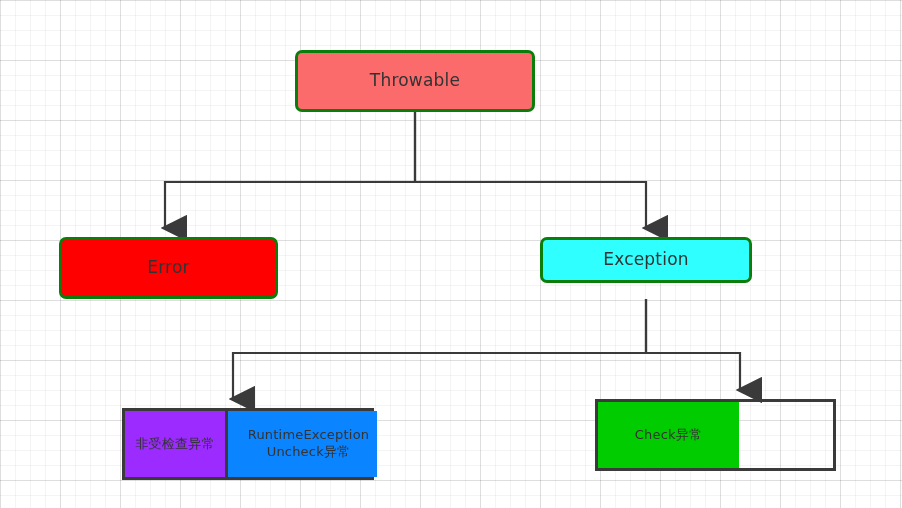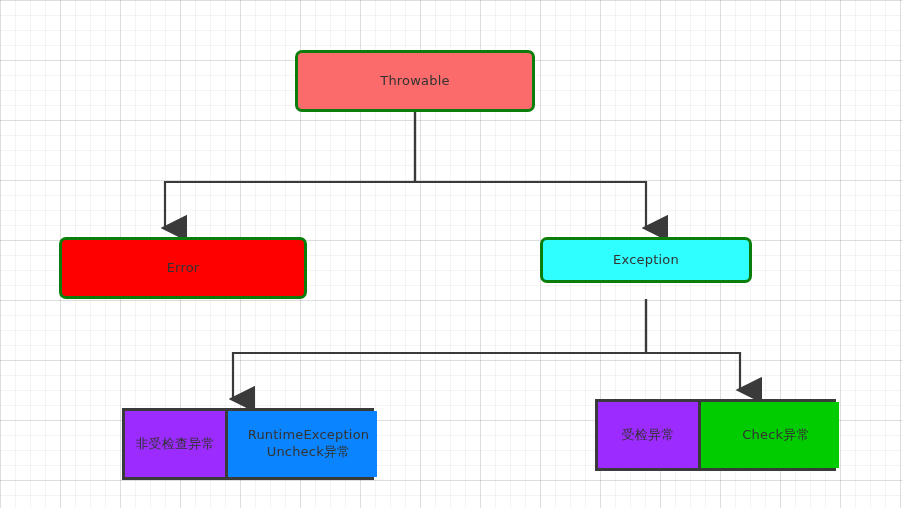--- a/index.html
+++ b/index.html
@@ -33,21 +33,21 @@
   }
 
   .node {
     position: absolute;
     box-sizing: border-box;
     display: flex;
     align-items: center;
     justify-content: center;
     text-align: center;
     color: #333333;
-    font-size: 13px;
+    font-size: 17px;
     line-height: 1.25;
     font-weight: 400;
     letter-spacing: 0.2px;
   }
 
   
   .node-round {
     border: 3px solid #0a7d0a;
     border-radius: 7px;
   }
@@ -94,42 +94,39 @@
 
     <path d="M 646 299 L 646 353 L 233 353 L 233 399" fill="none" stroke="#3a3a3a" stroke-width="2.2" marker-end="url(#arrow)"></path>
 
     <path d="M 646 299 L 646 353 L 740 353 L 740 390" fill="none" stroke="#3a3a3a" stroke-width="2.2" marker-end="url(#arrow)"></path>
   </svg>
 
   <div class="node node-round" id="node-throwable" style="left: 295px; top: 50px; width: 240px; height: 62px; background: rgb(251, 107, 107); border-color: rgb(10, 125, 10); color: rgb(51, 51, 51);">
     <span>Throwable</span>
   </div>
 
-  <div class="node node-round" id="node-error" style="left: 59px; top: 237px; width: 248px; height: 62px; background: rgb(255, 0, 0); border-color: rgb(10, 125, 10); color: rgb(51, 51, 51);">
+  <div class="node node-round" id="node-error" style="left: 59px; top: 237px; width: 219px; height: 62px; background: rgb(255, 0, 0); border-color: rgb(10, 125, 10); color: rgb(51, 51, 51);">
     <span>Error</span>
   </div>
 
   <div class="node node-round" id="node-exception" style="left: 540px; top: 237px; width: 212px; height: 46px; background: rgb(47, 255, 255); border-color: rgb(10, 125, 10); color: rgb(51, 51, 51);">
     <span>Exception</span>
   </div>
 
   <div class="pair" id="pair-unchecked" style="left: 122px; top: 408px; width: 252px; height: 72px; border-color: rgb(58, 58, 58);">
     <div class="cell" id="cell-unchecked-cn" style="background: rgb(155, 43, 255); color: rgb(51, 51, 51); flex: 0 0 100px; border-left-color: rgb(58, 58, 58);">
       <span class="cell-text">非受检查异常</span>
     </div>
     <div class="cell" id="cell-runtimeexception" style="background: rgb(10, 132, 255); color: rgb(51, 51, 51); flex: 0 0 152px; border-left-color: rgb(58, 58, 58);">
       <span>
         <span class="cell-text">RuntimeException</span>
         <span class="cell-text">Uncheck异常</span>
       </span>
     </div>
   </div>
 
   <div class="pair" id="pair-checked" style="left: 595px; top: 399px; width: 241px; height: 72px; border-color: rgb(58, 58, 58);">
-    <div class="cell" id="cell-checked-cn" style="background: rgb(155, 43, 255); color: rgb(51, 51, 51); flex: 0 0 100px; border-left-color: rgb(58, 58, 58);">
-      <span class="cell-text">受检异常</span>
-    </div>
     <div class="cell" id="cell-check-exception" style="background: rgb(0, 204, 0); color: rgb(51, 51, 51); flex: 0 0 141px; border-left-color: rgb(58, 58, 58);">
       <span class="cell-text">Check异常</span>
     </div>
   </div>
 
 </div>
 
 </body></html>

